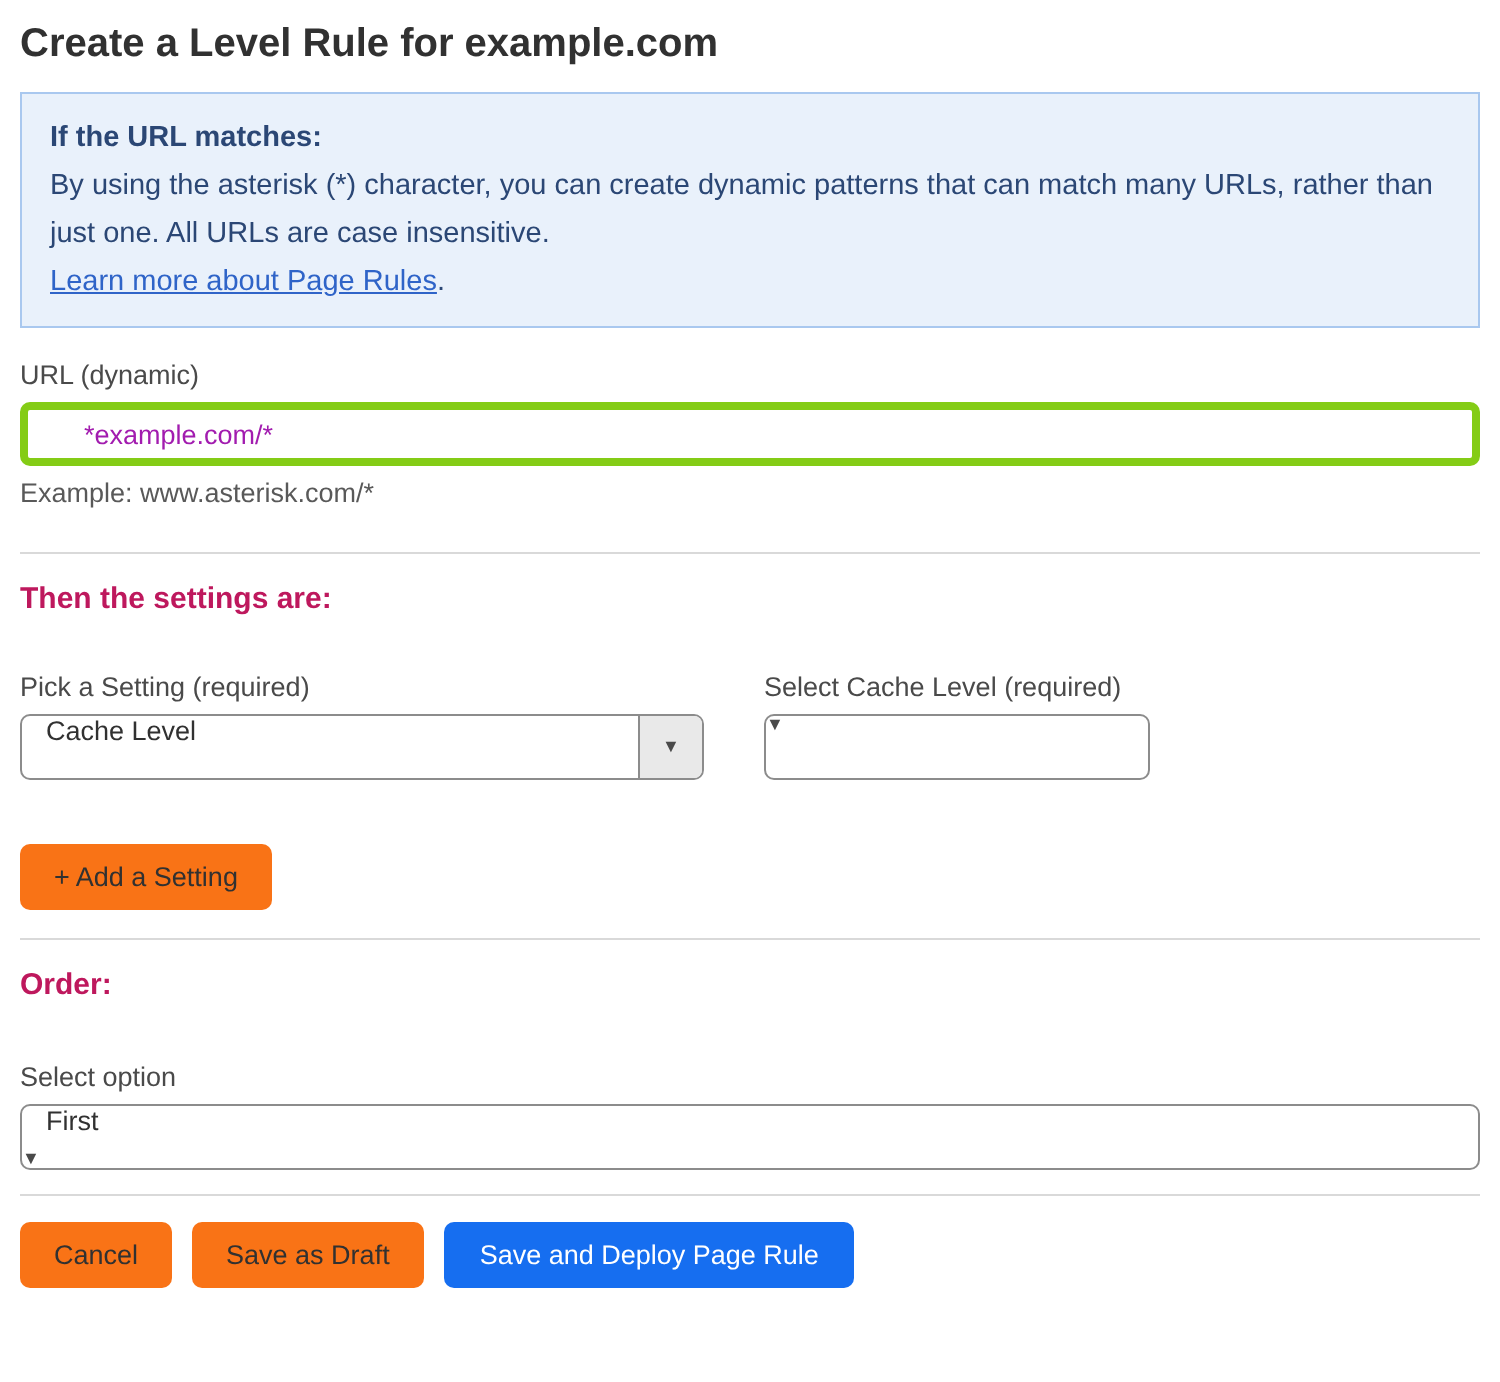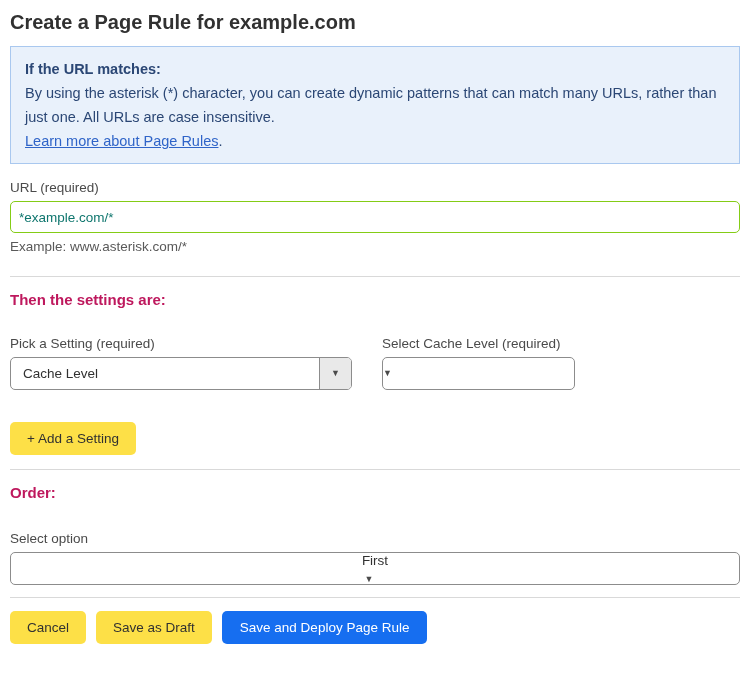--- a/index.html
+++ b/index.html
@@ -46,26 +46,26 @@
     margin-top: 6px;
     font-size: 13.5px;
     color: #595959;
   }
 
   
   .text-input {
     margin-top: 6px;
     width: 100%;
     height: 32px;
-    border: 1px solid #84cc16;
+    border: 4px solid #84cc16;
     border-radius: 5px;
-    padding: 0 8px;
+    padding: 0 28px;
     font-size: 13.5px;
     font-family: "Liberation Sans", sans-serif;
-    color: #0f766e;
+    color: #a21caf;
     background: #ffffff;
     outline: none;
   }
 
   .divider {
     border: none;
     border-top: 1px solid #d9d9d9;
     margin-top: 22px;
   }
   .divider.tight { margin-top: 14px; }
@@ -92,21 +92,21 @@
   .col-setting { width: 342px; }
   .col-cache   { width: 193px; }
 
   
   .select {
     height: 33px;
     border: 1px solid #8c8c8c;
     border-radius: 5px;
     background: #ffffff;
     display: flex;
-    align-items: center;
+    align-items: flex-start;
     cursor: pointer;
     overflow: hidden;
   }
   .select .select-value {
     flex: 1;
     padding: 0 12px;
     font-size: 13.5px;
     color: #313131;
     white-space: nowrap;
   }
@@ -133,21 +133,21 @@
   .btn {
     height: 33px;
     border: none;
     border-radius: 5px;
     font-size: 13.5px;
     font-family: "Liberation Sans", sans-serif;
     cursor: pointer;
     display: inline-flex;
     align-items: center;
   }
-  .btn-gray { background: #fde047; color: #313131; padding: 0 17px; }
+  .btn-gray { background: #f97316; color: #313131; padding: 0 17px; }
   .btn-blue { background: #166ef0; color: #ffffff; padding: 0 18px; }
 
   .add-setting-btn { margin-top: 32px; }
 
   .order-label { margin-top: 30px; }
 
   .order-helper {
     margin-top: 8px;
     font-size: 14px;
     color: #595959;
@@ -159,29 +159,29 @@
     margin-top: 13px;
     display: flex;
     gap: 10px;
   }
 </style>
 </head>
 <body>
 
 <div class="container">
 
-  <h1 class="page-title">Create a Page Rule for example.com</h1>
+  <h1 class="page-title">Create a Level Rule for example.com</h1>
 
   <div class="info-box">
     <div class="info-heading">If the URL matches:</div>
     <div class="info-body">By using the asterisk (*) character, you can create dynamic patterns that can match many URLs, rather than just one. All URLs are case insensitive.</div>
     <div><a class="info-link">Learn more about Page Rules</a><span>.</span></div>
   </div>
 
-  <div class="field-label">URL (required)</div>
+  <div class="field-label">URL (dynamic)</div>
   <input class="text-input" type="text" value="*example.com/*" style="">
   <div class="helper-text">Example: www.asterisk.com/*</div>
 
   <hr class="divider">
 
   <div class="section-heading">Then the settings are:</div>
 
   <div class="settings-row">
     <div class="settings-col col-setting">
       <div class="col-label">Pick a Setting (required)</div>

